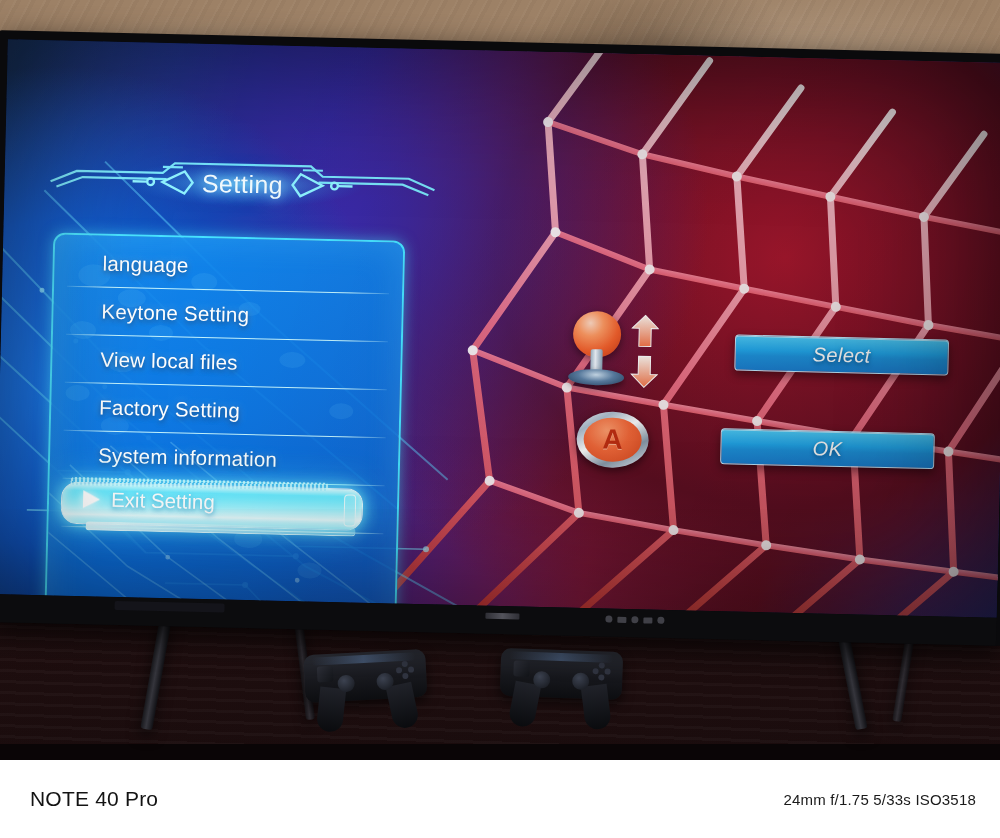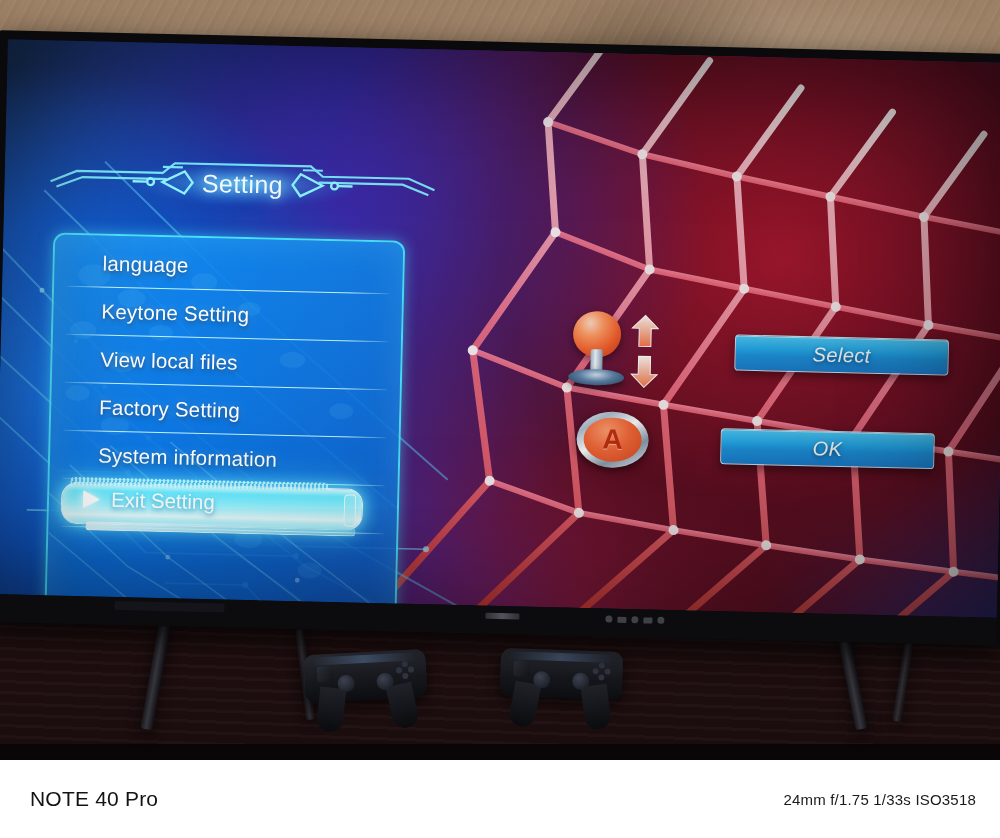--- a/index.html
+++ b/index.html
@@ -484,16 +484,16 @@
             <i></i>
             <i class="sq"></i>
             <i></i>
         </div>
       </div>
     </div>
   </div>
 
   <div class="caption">
     <div class="cap-model">NOTE 40 Pro</div>
-    <div class="cap-exif">24mm f/1.75 1/33s ISO3518</div>
+    <div class="cap-exif">24mm f/1.75 5/33s ISO3518</div>
   </div>
 
 </div>
 
 </body></html>

